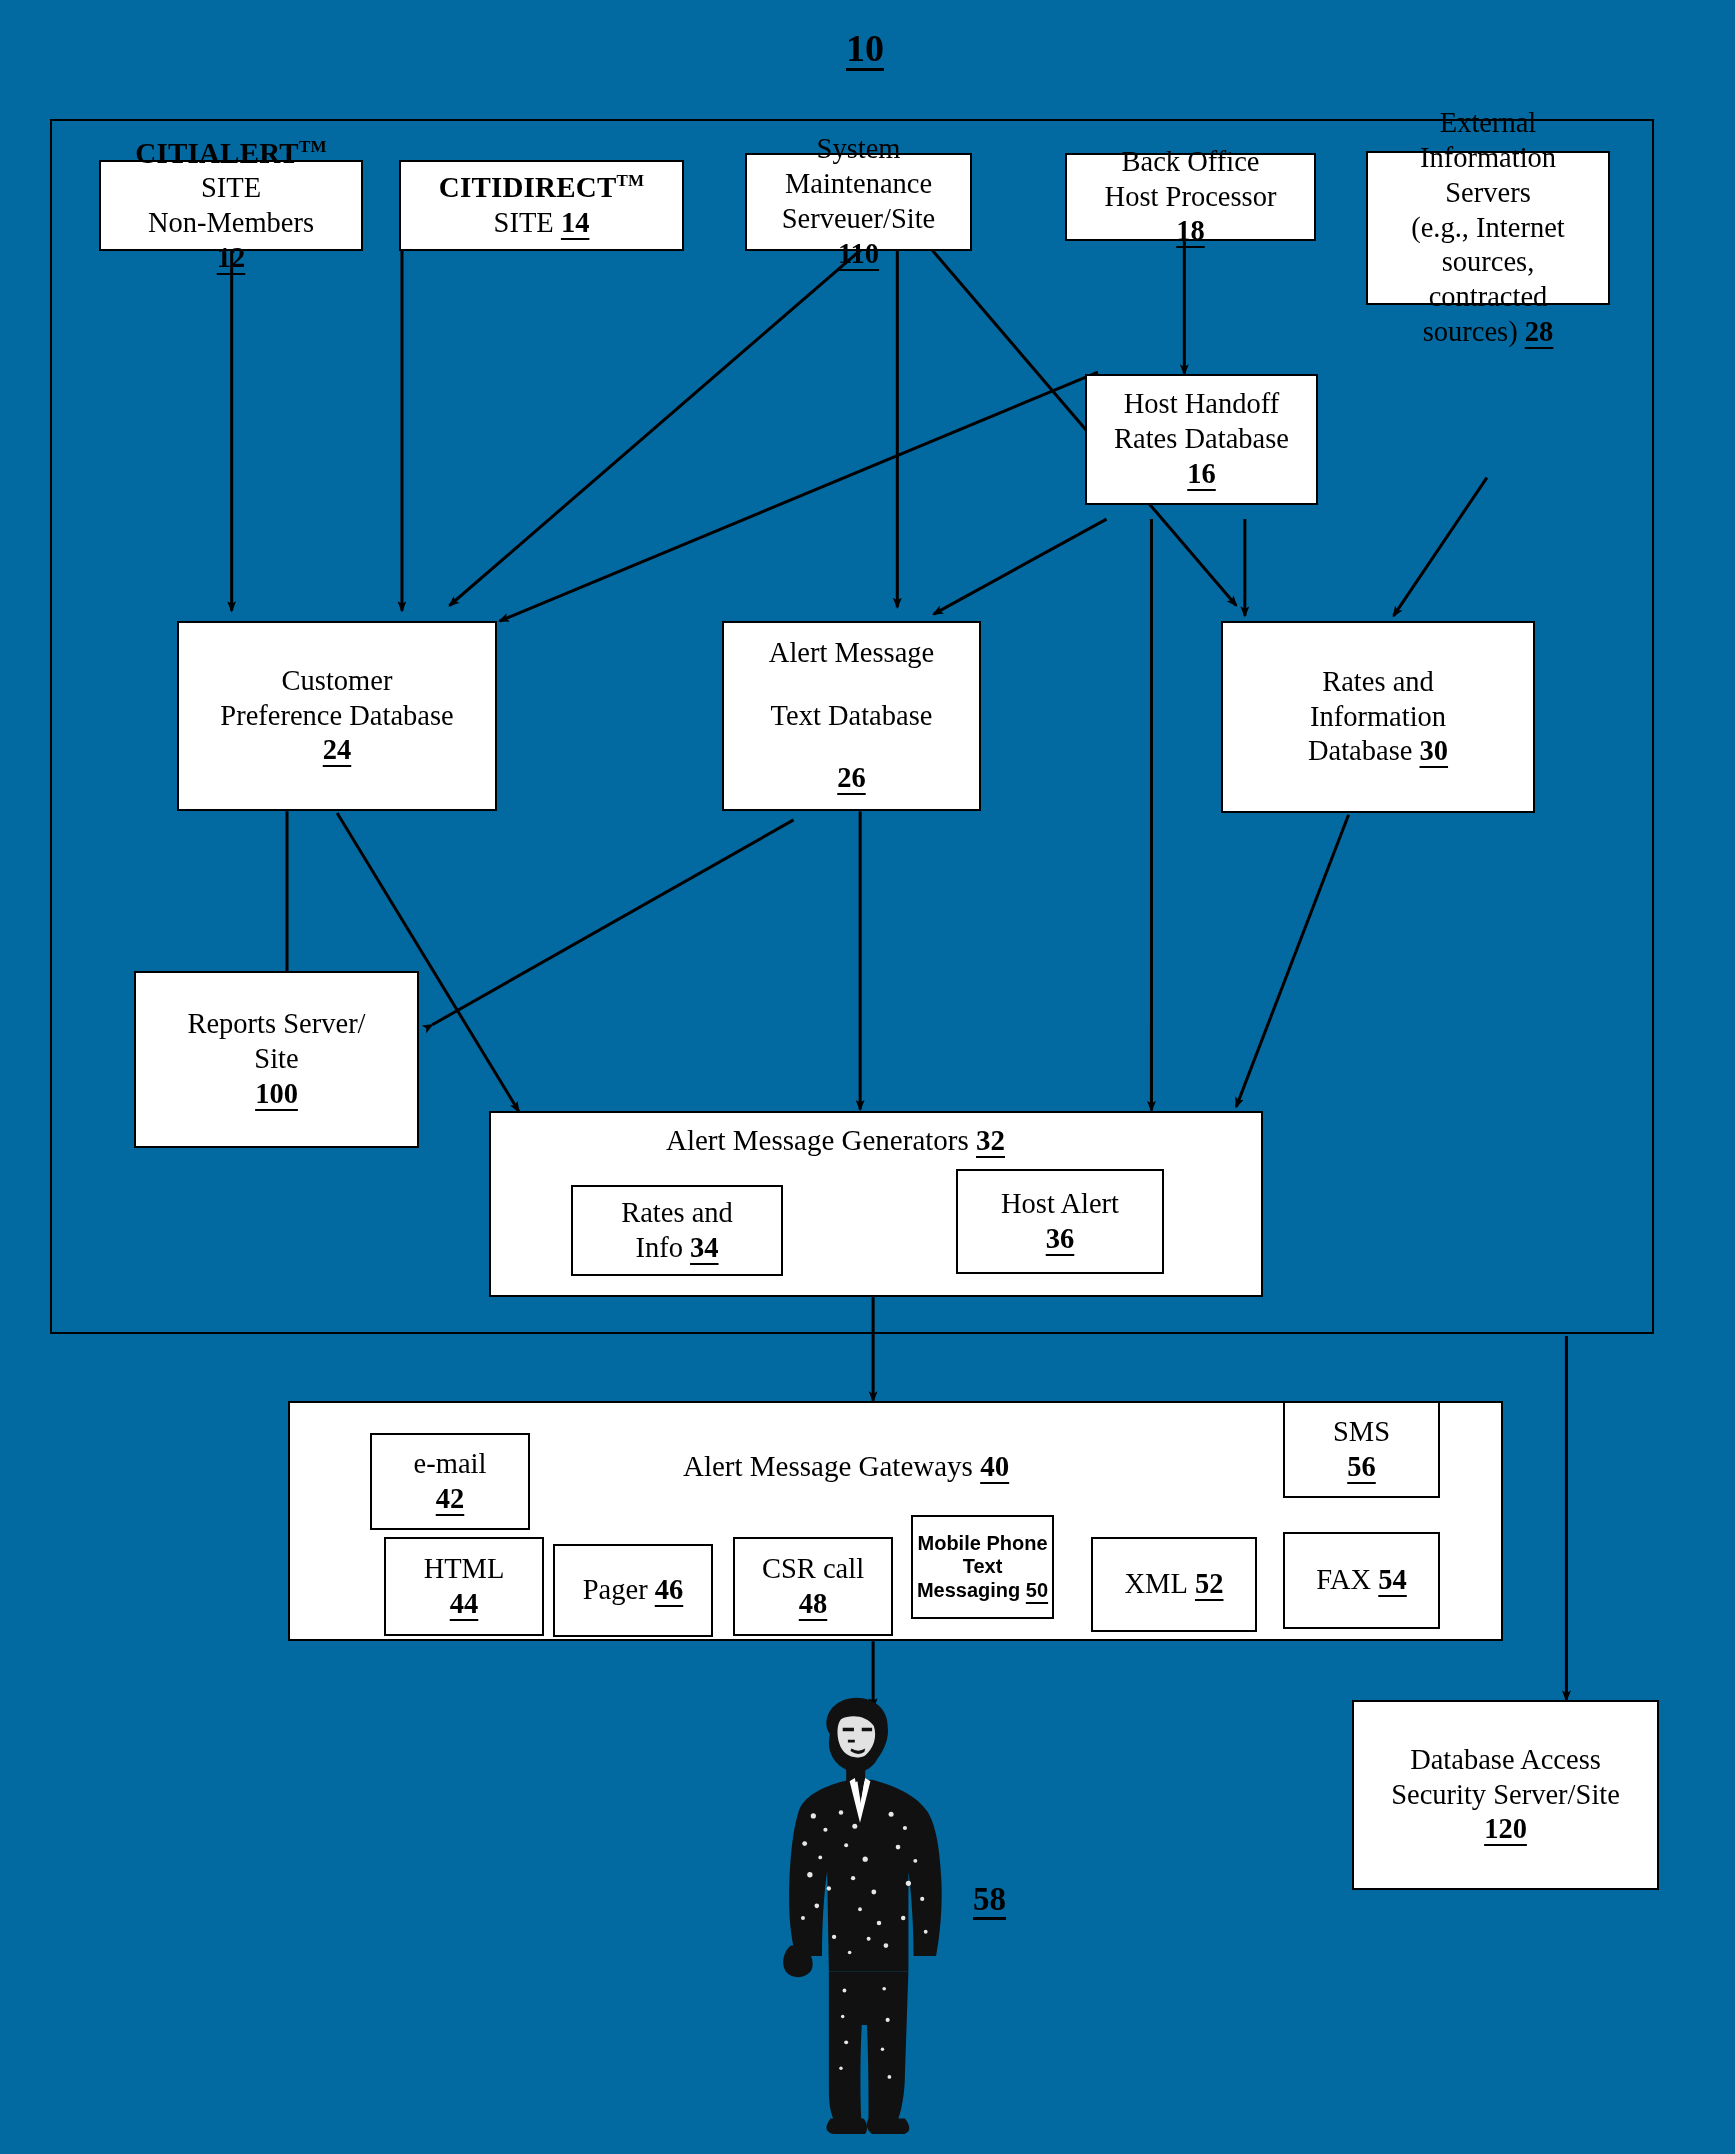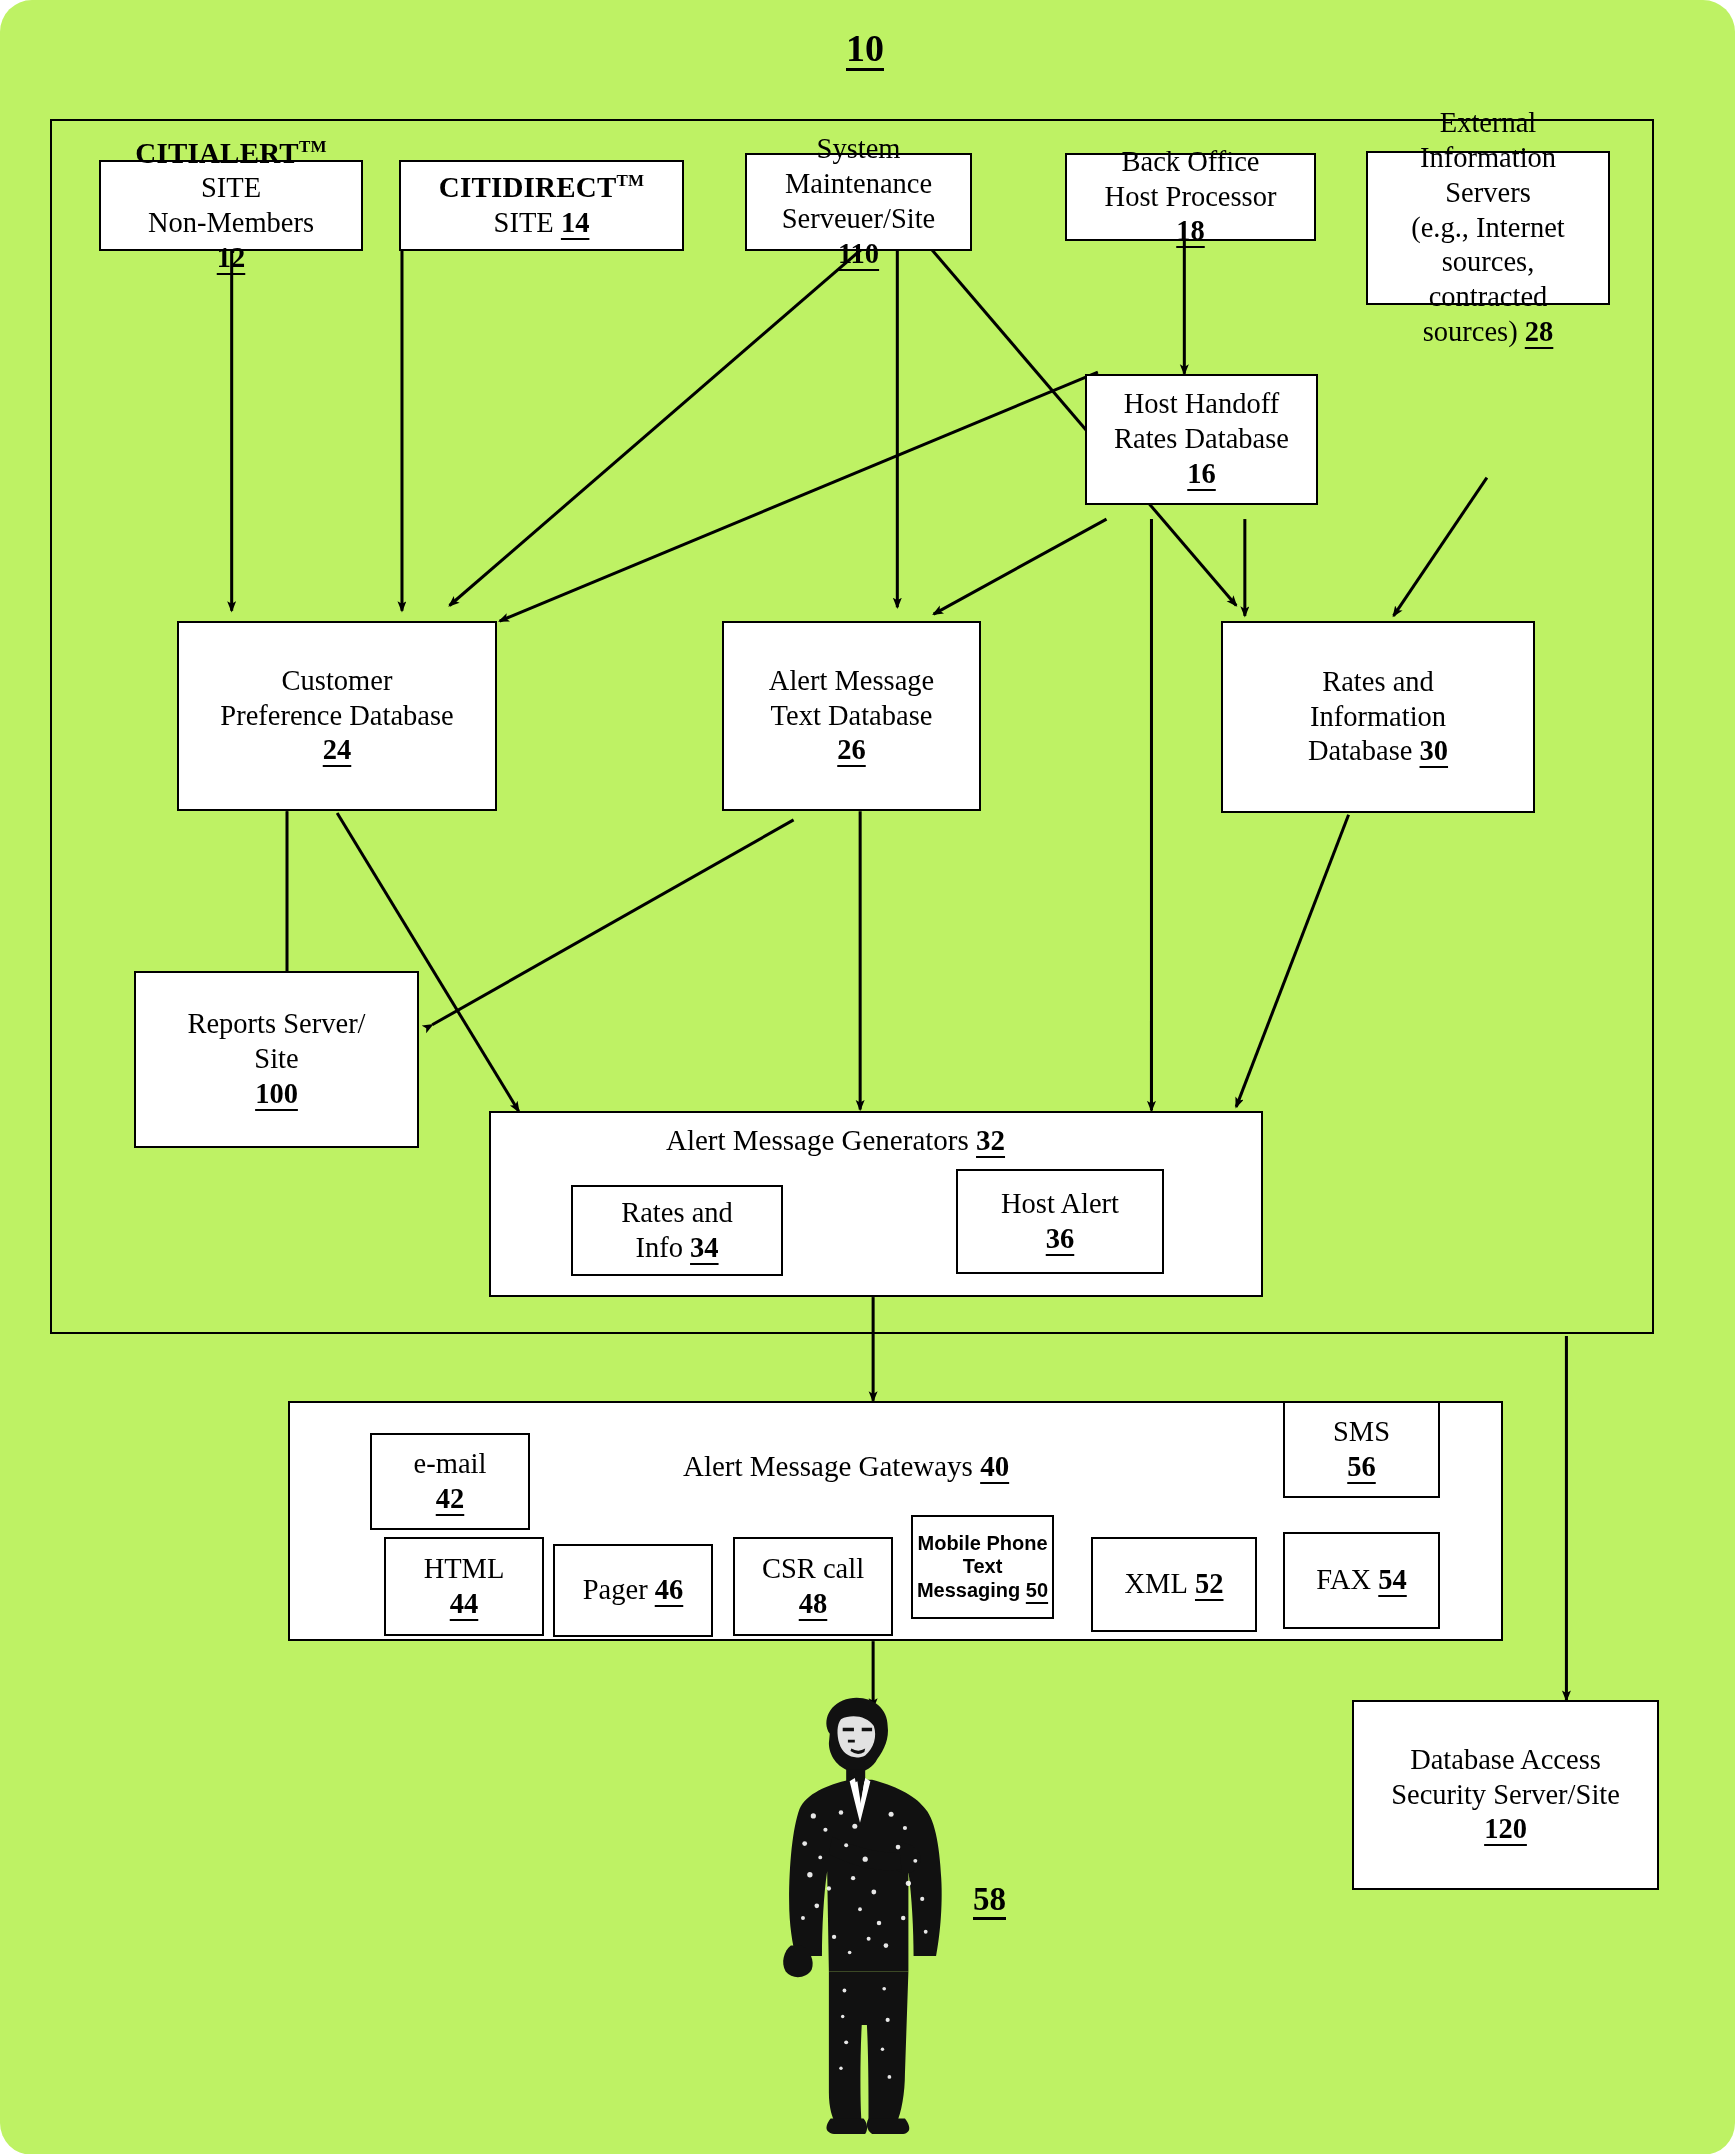--- a/index.html
+++ b/index.html
@@ -8,23 +8,22 @@
     background: #ffffff;
   }
   body {
     font-family: "Liberation Serif", "DejaVu Serif", serif;
     color: #000000;
   }
   #page {
     position: relative;
     width: 1735px;
     height: 2155px;
-    background: #bef264;
+    background: #0369a1;
     overflow: hidden;
-    border-radius: 32px;
   }
   #svg-layer {
     position: absolute;
     left: 0;
     top: 0;
     width: 1735px;
     height: 2155px;
     pointer-events: none;
   }
   .fignum {
@@ -201,21 +200,21 @@
     <span class="line">Rates Database</span>
     <span class="line ref">16</span>
   </div>
 
   <div class="box" style="left:177px; top:621px; width:320px; height:190px;">
     <span class="line">Customer</span>
     <span class="line">Preference Database</span>
     <span class="line ref">24</span>
   </div>
 
-  <div class="box" style="left:722px; top:621px; width:259px; height:190px;">
+  <div class="box" style="left:722px; top:621px; width:259px; height:190px;gap:28px;">
     <span class="line">Alert Message</span>
     <span class="line">Text Database</span>
     <span class="line ref">26</span>
   </div>
 
   <div class="box" style="left:1221px; top:621px; width:314px; height:192px;">
     <span class="line">Rates and</span>
     <span class="line">Information</span>
     <span class="line"><span>Database</span>&nbsp;<span class="ref">30</span></span>
   </div>

